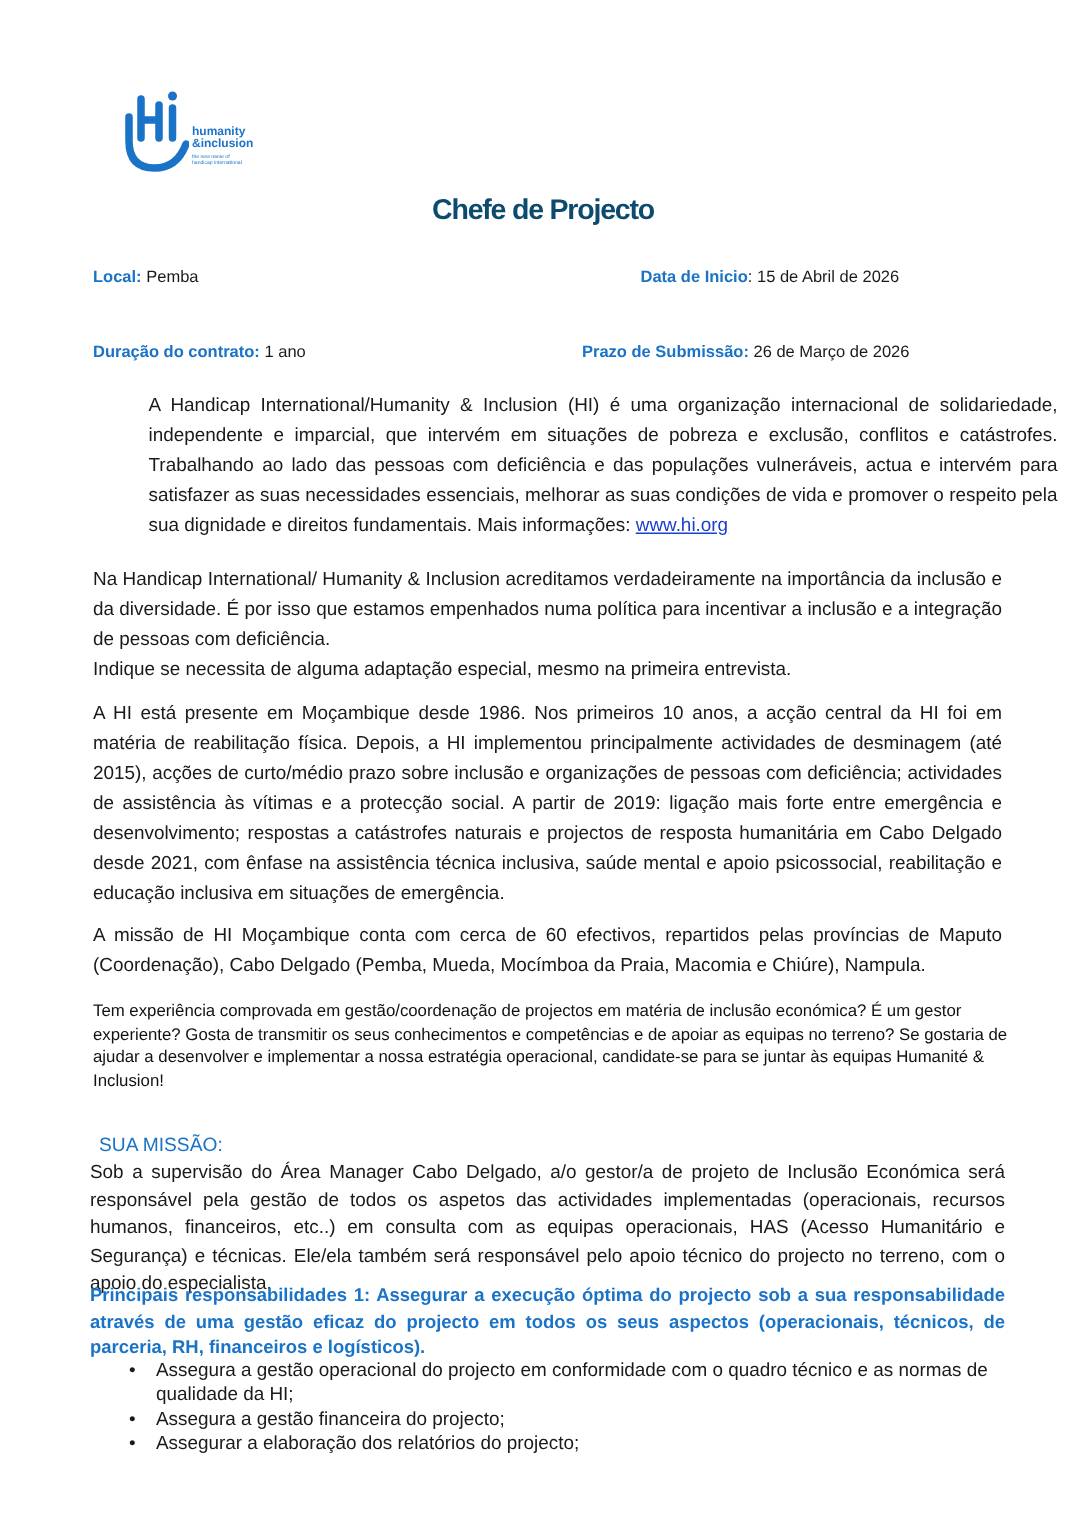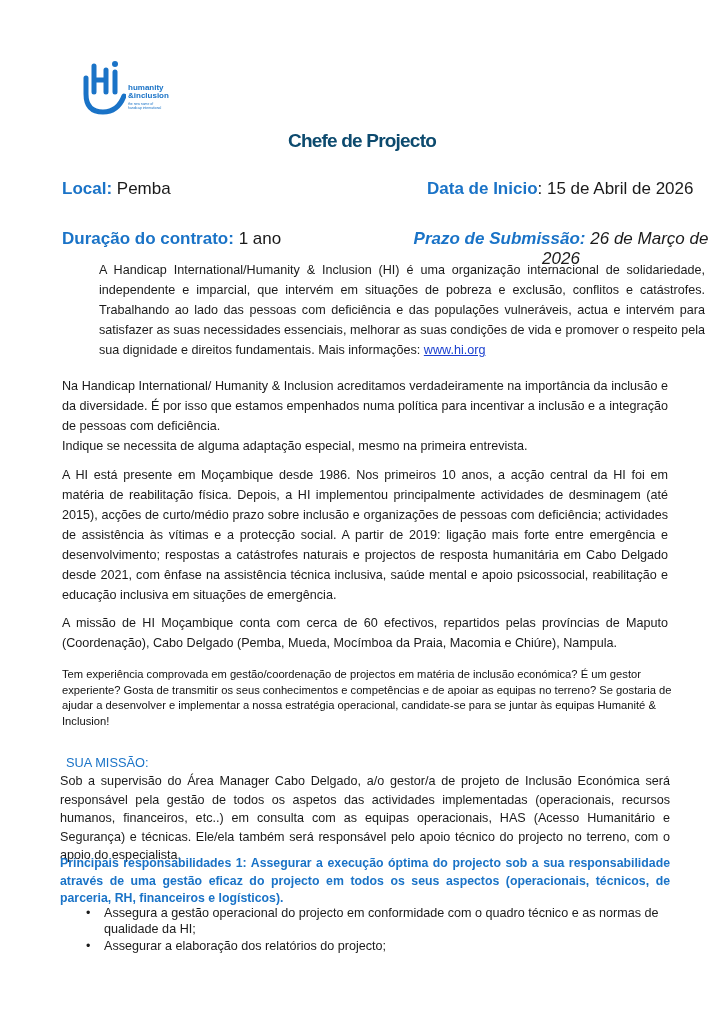--- a/index.html
+++ b/index.html
@@ -8,21 +8,21 @@
       font-family: "Liberation Sans", sans-serif; color: #1a1a1a;
     }
     .logo { position: absolute; left: 80px; top: 56px; width: 100px; height: 60px; }
     .logo-text { position: absolute; left: 128px; top: 84px; color: #1a73c7; }
     .logo-text .l1 { font-size: 8px; font-weight: bold; line-height: 8px; }
     .logo-text .l2 { font-size: 3.4px; line-height: 4px; margin-top: 2px; }
     .title {
       position: absolute; left: 0; right: 0; top: 130px; text-align: center;
       font-size: 19px; font-weight: bold; color: #0c4a6e; letter-spacing: -0.8px;
     }
-    .meta { position: absolute; font-size: 17px; text-align: center; }
+    .meta { position: absolute; font-size: 11px; }
     .meta .lab { color: #1a73c7; font-weight: bold; }
     .para {
       position: absolute; left: 62px; width: 606px; font-size: 12.6px; line-height: 20px;
       text-align: justify; color: #1a1a1a;
     }
     .para a { color: #1a3fcf; text-decoration: underline; }
     .small {
       position: absolute; left: 62px; width: 610px; font-size: 11.2px; line-height: 15.5px; color: #111;
     }
     .h-mission { position: absolute; left: 66px; top: 755px; font-size: 12.8px; color: #1a73c7; font-weight: normal; }
@@ -56,21 +56,21 @@
   <span class="lab">Local:</span>
   <span>Pemba</span>
 </div>
 <div class="meta" style="left:427px; top:179px;">
   <span class="lab">Data de Inicio</span><span>: 15 de Abril de 2026</span>
 </div>
 <div class="meta" style="left:62px; top:229px;">
   <span class="lab">Duração do contrato:</span>
   <span>1 ano</span>
 </div>
-<div class="meta" style="left:398px; top:229px;font-style:italic;">
+<div class="meta" style="left:388px; top:229px;">
   <span class="lab">Prazo de Submissão:</span>
   <span>26 de Março de 2026</span>
 </div>
 
 <div class="para" style="top:260px;margin-left:37px;">
   <span>A Handicap International/Humanity &amp; Inclusion (HI) é uma organização internacional de solidariedade, independente e imparcial, que intervém em situações de pobreza e exclusão, conflitos e catástrofes. Trabalhando ao lado das pessoas com deficiência e das populações vulneráveis, actua e intervém para satisfazer as suas necessidades essenciais, melhorar as suas condições de vida e promover o respeito pela sua dignidade e direitos fundamentais. Mais informações: </span><a>www.hi.org</a>
 </div>
 
 <div class="para" style="top:376px;">
   <div>Na Handicap International/ Humanity &amp; Inclusion acreditamos verdadeiramente na importância da inclusão e da diversidade. É por isso que estamos empenhados numa política para incentivar a inclusão e a integração de pessoas com deficiência.</div>
@@ -83,14 +83,15 @@
 
 <div class="small" style="top:667px;">Tem experiência comprovada em gestão/coordenação de projectos em matéria de inclusão económica? É um gestor experiente? Gosta de transmitir os seus conhecimentos e competências e de apoiar as equipas no terreno? Se gostaria de ajudar a desenvolver e implementar a nossa estratégia operacional, candidate-se para se juntar às equipas Humanité &amp; Inclusion!</div>
 
 <div class="h-mission">SUA MISSÃO:</div>
 <div class="mission-body">Sob a supervisão do Área Manager Cabo Delgado, a/o gestor/a de projeto de Inclusão Económica será responsável pela gestão de todos os aspetos das actividades implementadas (operacionais, recursos humanos, financeiros, etc..) em consulta com as equipas operacionais, HAS (Acesso Humanitário e Segurança) e técnicas. Ele/ela também será responsável pelo apoio técnico do projecto no terreno, com o apoio do especialista.</div>
 
 <div class="resp-head">Principais responsabilidades 1: Assegurar a execução óptima do projecto sob a sua responsabilidade através de uma gestão eficaz do projecto em todos os seus aspectos (operacionais, técnicos, de parceria, RH, financeiros e logísticos).</div>
 
 <ul class="bullets">
   <li>Assegura a gestão operacional do projecto em conformidade com o quadro técnico e as normas de qualidade da HI;</li>
+  <li>Assegura a gestão financeira do projecto;</li>
   <li>Assegurar a elaboração dos relatórios do projecto;</li>
 </ul>
 
 </body></html>

